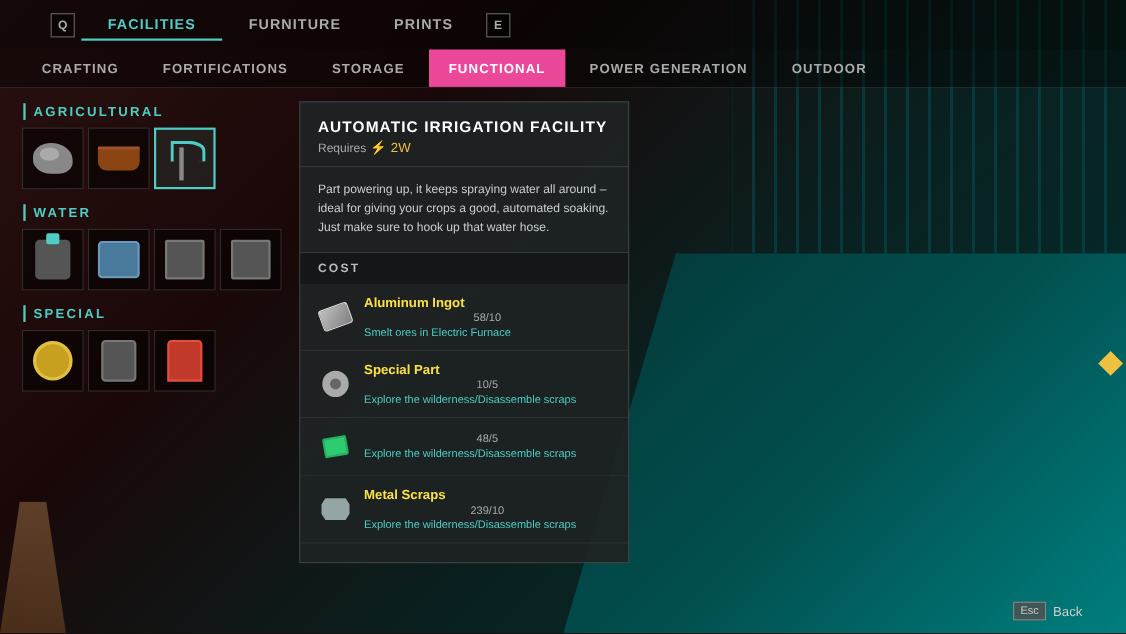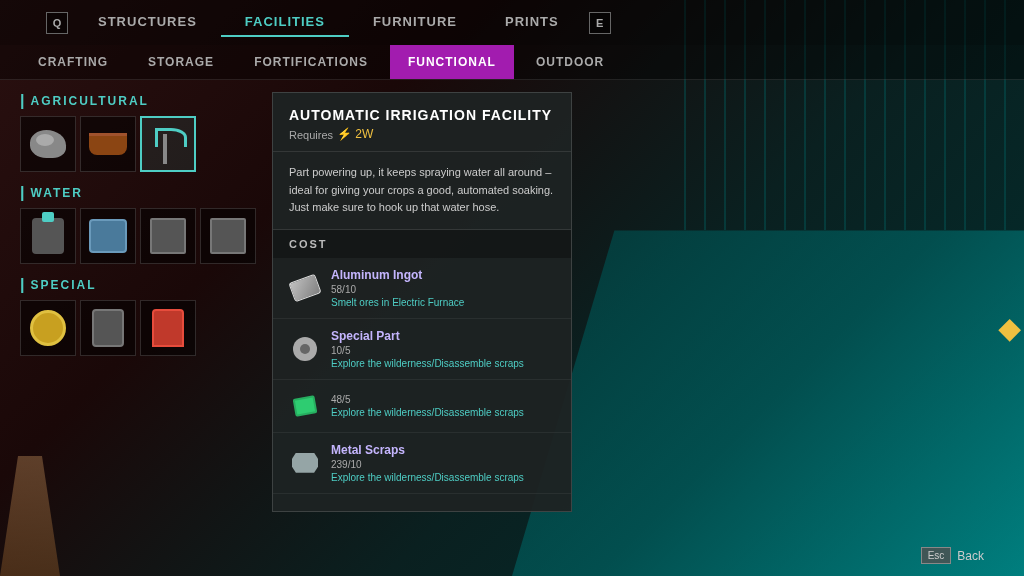--- a/index.html
+++ b/index.html
@@ -115,21 +115,21 @@
       padding: 10px 18px;
       color: #aaa;
       font-size: 12px;
       font-weight: bold;
       letter-spacing: 1px;
       cursor: pointer;
       text-transform: uppercase;
     }
     .sub-nav-tab.active {
       color: #fff;
-      background: #a21caf;
+      background: #ec4899;
     }
 
     
     .content {
       flex: 1;
       display: flex;
       padding: 12px 20px;
       gap: 16px;
       position: relative;
     }
@@ -419,30 +419,31 @@
       height: 20px;
       background: #95a5a6;
       clip-path: polygon(15% 0%, 85% 0%, 100% 30%, 100% 70%, 85% 100%, 15% 100%, 0% 70%, 0% 30%);
     }
 
     .cost-info {
       flex: 1;
     }
 
     .cost-name {
-      color: #c4b5fd;
+      color: #fde047;
       font-size: 12px;
       font-weight: bold;
       margin-bottom: 2px;
     }
 
     .cost-amount {
       color: #aaa;
       font-size: 10px;
       margin-bottom: 2px;
+      text-align: center;
     }
 
     .cost-hint {
       color: #4ecdc4;
       font-size: 10px;
     }
 
     
     .esc-back {
       position: absolute;
@@ -481,32 +482,32 @@
 </head>
 <body>
 
 <div class="bg"></div>
 <div class="hand-hint"></div>
 
 <div class="ui-container">
 
   <div class="top-nav">
     <span class="nav-key">Q</span>
-    <div class="top-nav-tab">STRUCTURES</div>
     <div class="top-nav-tab active">FACILITIES</div>
     <div class="top-nav-tab">FURNITURE</div>
     <div class="top-nav-tab">PRINTS</div>
     <span class="nav-key">E</span>
   </div>
 
   <div class="sub-nav">
     <div class="sub-nav-tab">CRAFTING</div>
+    <div class="sub-nav-tab">FORTIFICATIONS</div>
     <div class="sub-nav-tab">STORAGE</div>
-    <div class="sub-nav-tab">FORTIFICATIONS</div>
     <div class="sub-nav-tab active">FUNCTIONAL</div>
+    <div class="sub-nav-tab">POWER GENERATION</div>
     <div class="sub-nav-tab">OUTDOOR</div>
   </div>
 
   <div class="content">
 
     <div class="left-panel">
 
       <div class="category-section">
         <div class="category-label">AGRICULTURAL</div>
         <div class="items-row">

